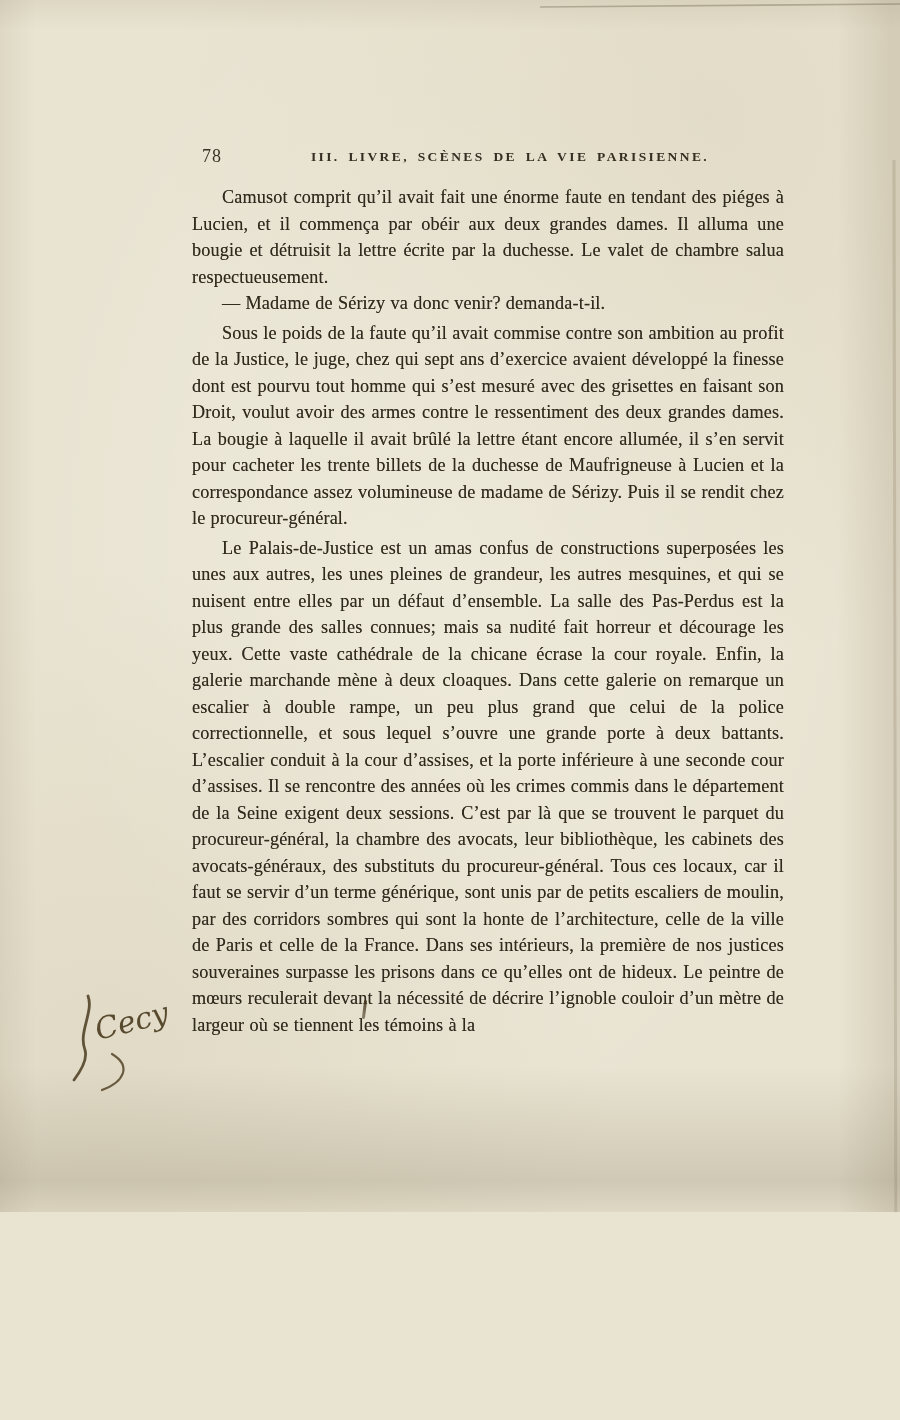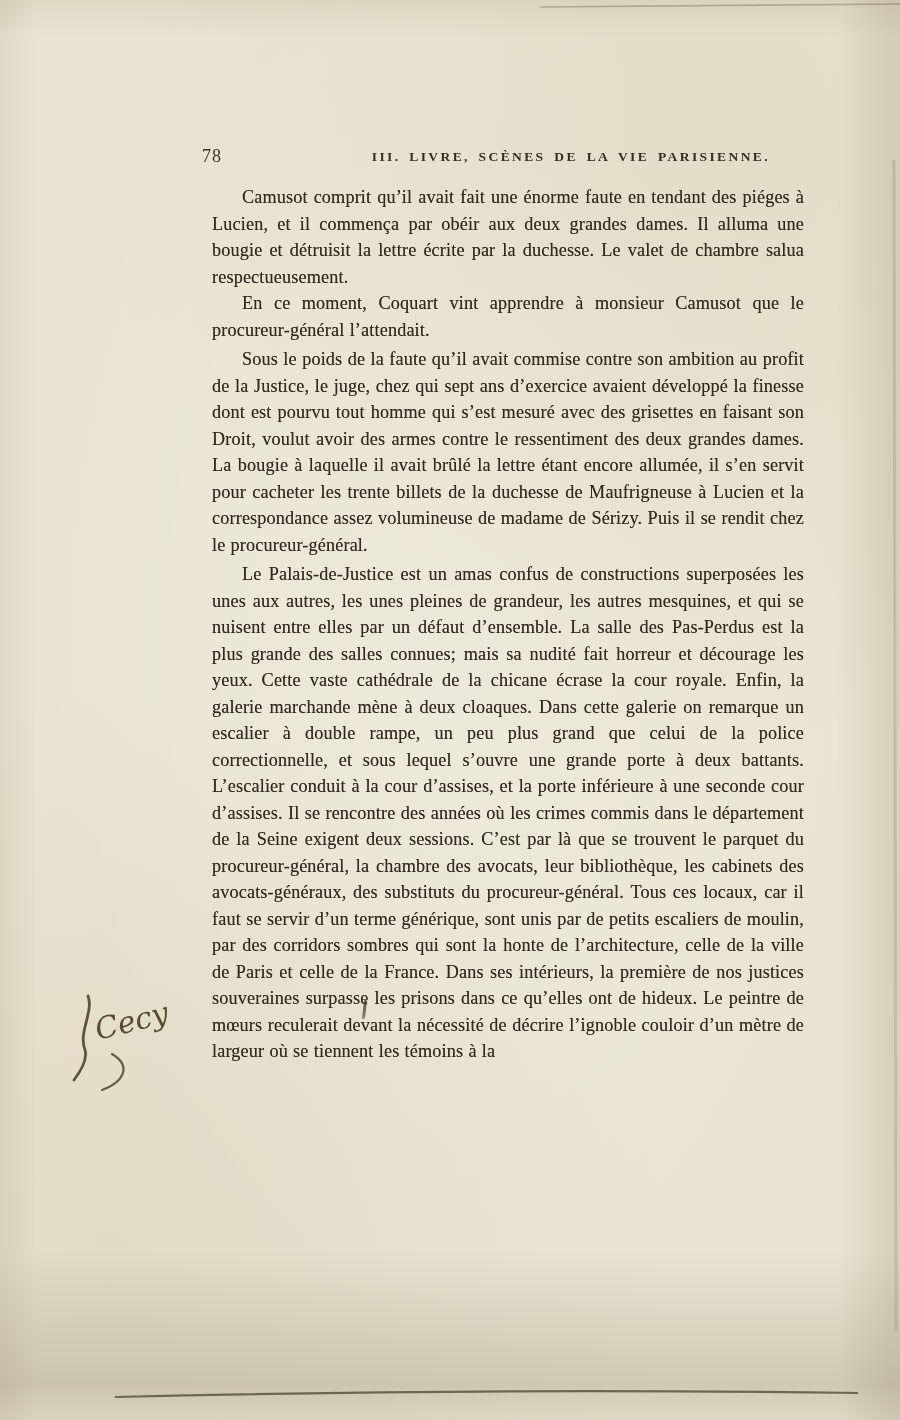--- a/index.html
+++ b/index.html
@@ -6,21 +6,21 @@
     margin: 0;
     padding: 0;
     width: 900px;
     height: 1420px;
     overflow: hidden;
     background: #e9e4d2;
   }
   .page {
     position: relative;
     width: 900px;
-    height: 1420px;
+    height: 1212px;
     overflow: hidden;
     font-family: "Liberation Serif", "DejaVu Serif", serif;
     color: #332b20;
     background-image:
       radial-gradient(circle at 78% 10%, rgba(165,145,105,0.10), transparent 42%),
       radial-gradient(circle at 12% 88%, rgba(150,130,92,0.10), transparent 38%),
       radial-gradient(ellipse at 50% 45%, rgba(255,255,248,0.22), transparent 65%),
       linear-gradient(to right, rgba(120,105,75,0.10), rgba(0,0,0,0) 4%, rgba(0,0,0,0) 93%, rgba(120,105,75,0.16) 99%),
       linear-gradient(to bottom, rgba(120,105,75,0.10), rgba(0,0,0,0) 2.5%, rgba(0,0,0,0) 88%, rgba(105,92,64,0.20) 97.5%, rgba(150,136,100,0.12) 100%);
     background-color: #e9e4d2;
@@ -40,34 +40,34 @@
     top: 0;
     font-size: 18px;
     letter-spacing: 1px;
     color: #3a3225;
   }
   .running-title {
     position: absolute;
     left: 50px;
     top: 3px;
     width: 520px;
-    text-align: right;
+    text-align: center;
     font-size: 13.5px;
     font-weight: bold;
     letter-spacing: 2.4px;
     word-spacing: 3px;
     color: #352d21;
     white-space: nowrap;
   }
 
   
   .text-block {
     position: absolute;
     top: 184px;
-    left: 212px;
+    left: 192px;
     width: 592px;
     font-size: 18.2px;
     line-height: 26.5px;
     text-align: justify;
     letter-spacing: 0.15px;
     word-spacing: 0.5px;
     color: #30291d;
     text-shadow: 0 0 0.4px rgba(48,41,29,0.55);
   }
   .text-block p {
@@ -114,21 +114,21 @@
 
 <div class="page">
 
   <div class="running-head">
     <span class="folio">78</span>
     <span class="running-title">III. LIVRE, SCÈNES DE LA VIE PARISIENNE.</span>
   </div>
 
   <div class="text-block">
     <p>Camusot comprit qu’il avait fait une énorme faute en tendant des piéges à Lucien, et il commença par obéir aux deux grandes dames. Il alluma une bougie et détruisit la lettre écrite par la duchesse. Le valet de chambre salua respectueusement.</p>
-    <p>En ce moment, Coquart vint apprendre à monsieur Camusot que le procureur-général l’attendait.</p>
+    <p>— Madame de Sérizy va donc venir? demanda-t-il.</p>
     <p class="spaced">Sous le poids de la faute qu’il avait commise contre son ambition au profit de la Justice, le juge, chez qui sept ans d’exercice avaient développé la finesse dont est pourvu tout homme qui s’est mesuré avec des grisettes en faisant son Droit, voulut avoir des armes contre le ressentiment des deux grandes dames. La bougie à laquelle il avait brûlé la lettre étant encore allumée, il s’en servit pour cacheter les trente billets de la duchesse de Maufrigneuse à Lucien et la correspondance assez volumineuse de madame de Sérizy. Puis il se rendit chez le procureur-général.</p>
     <p class="spaced">Le Palais-de-Justice est un amas confus de constructions superposées les unes aux autres, les unes pleines de grandeur, les autres mesquines, et qui se nuisent entre elles par un défaut d’ensemble. La salle des Pas-Perdus est la plus grande des salles connues; mais sa nudité fait horreur et décourage les yeux. Cette vaste cathédrale de la chicane écrase la cour royale. Enfin, la galerie marchande mène à deux cloaques. Dans cette galerie on remarque un escalier à double rampe, un peu plus grand que celui de la police correctionnelle, et sous lequel s’ouvre une grande porte à deux battants. L’escalier conduit à la cour d’assises, et la porte inférieure à une seconde cour d’assises. Il se rencontre des années où les crimes commis dans le département de la Seine exigent deux sessions. C’est par là que se trouvent le parquet du procureur-général, la chambre des avocats, leur bibliothèque, les cabinets des avocats-généraux, des substituts du procureur-général. Tous ces locaux, car il faut se servir d’un terme générique, sont unis par de petits escaliers de moulin, par des corridors sombres qui sont la honte de l’architecture, celle de la ville de Paris et celle de la France. Dans ses intérieurs, la première de nos justices souveraines surpasse les prisons dans ce qu’elles ont de hideux. Le peintre de mœurs reculerait devant la nécessité de décrire l’ignoble couloir d’un mètre de largeur où se tiennent les témoins à la</p>
   </div>
 
   <svg class="marginalia" viewBox="0 0 140 110" width="140" height="110">
     <path d="M22,4 C28,20 12,40 19,58 C22,68 14,80 8,88" stroke="#4a3b1e" stroke-width="2.8" fill="none" stroke-linecap="round" opacity="0.85"></path>
     <text x="32" y="48" transform="rotate(-14 32 48)" font-family="DejaVu Serif, serif" font-style="italic" font-size="30" fill="#4a3b1e" opacity="0.9">Cecy</text>
     <path d="M46,62 C66,74 58,90 36,98" stroke="#4a3b1e" stroke-width="2.2" fill="none" stroke-linecap="round" opacity="0.8"></path>
   </svg>
 

